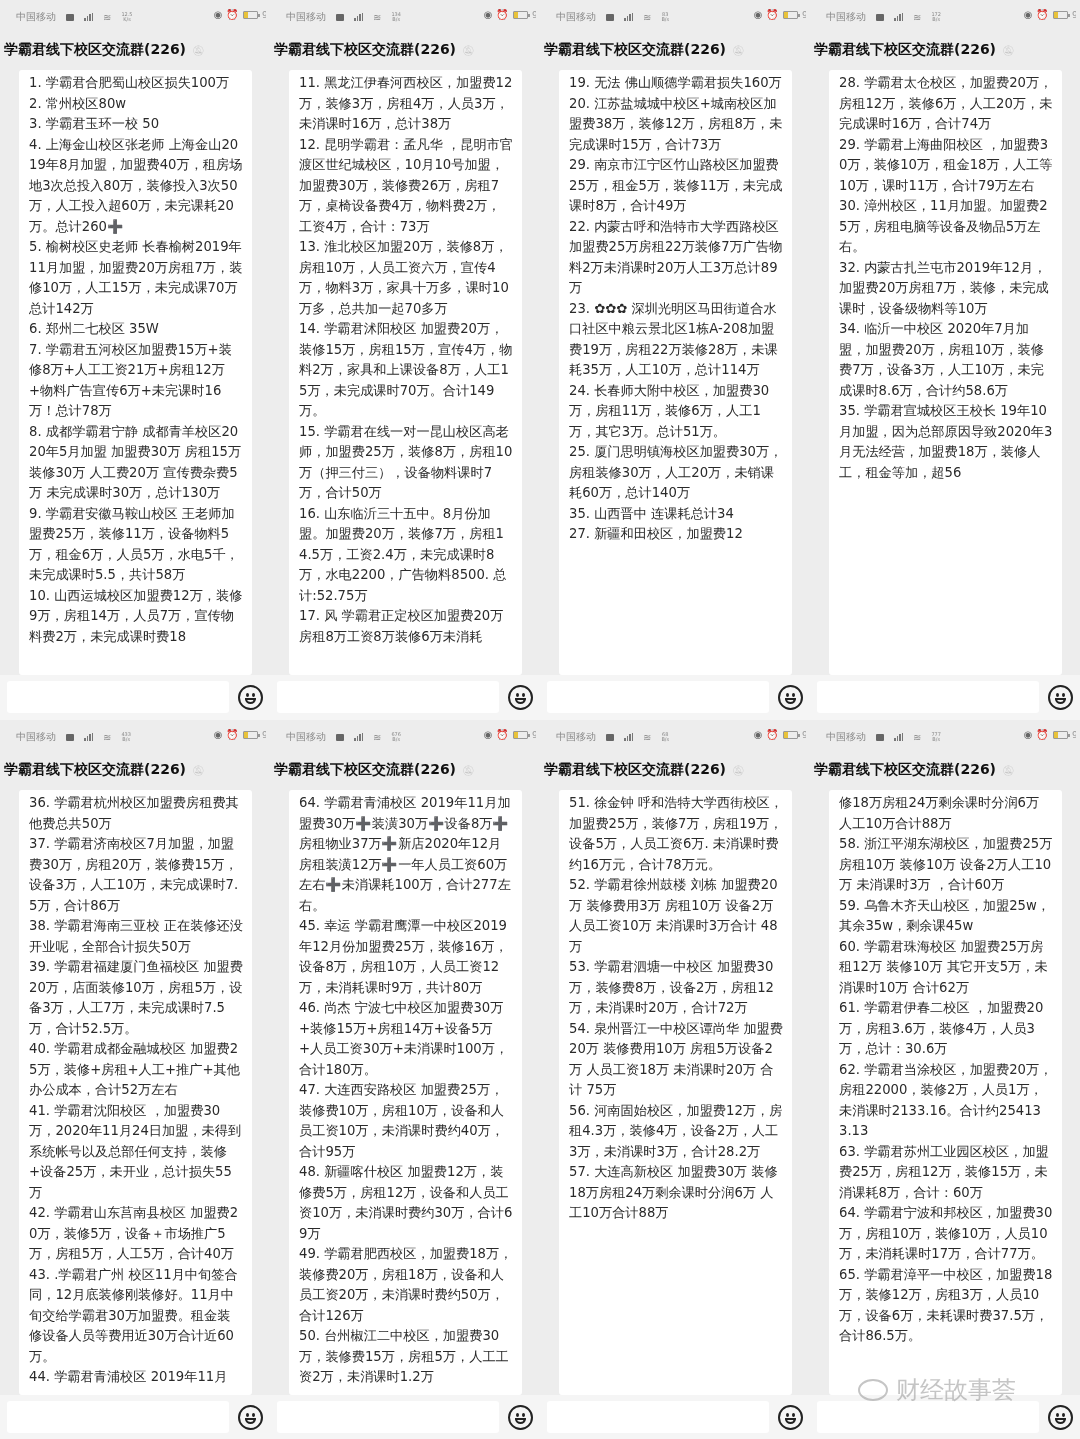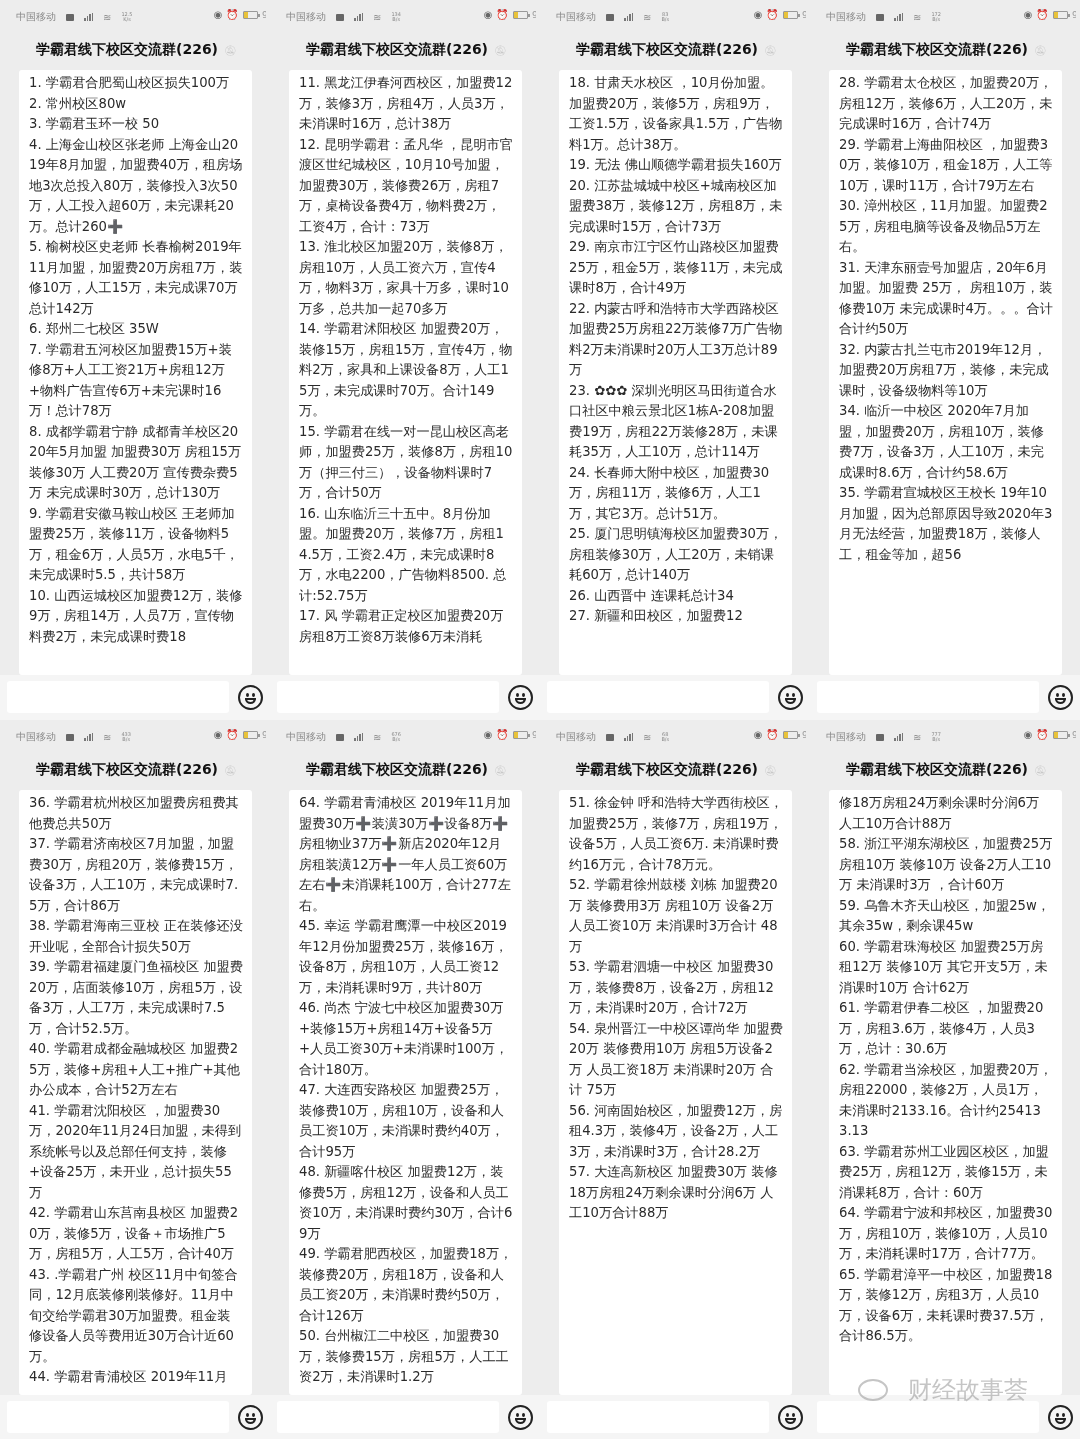--- a/index.html
+++ b/index.html
@@ -15,31 +15,31 @@
   .signal i { display: block; width: 1.5px; background: #777; }
   .wifi { font-size: 10px; color: #888; }
   .speed { font-size: 5px; line-height: 5px; color: #888; text-align: center; display: inline-block; }
   .status-right { position: absolute; right: 4px; top: 9px; display: flex; align-items: center; gap: 4px; }
   .eye-icon, .alarm-icon { font-size: 10px; color: #666; }
   .battery { position: relative; width: 15px; height: 8px; border: 1px solid #999; border-radius: 1px; }
   .battery::before { content: ""; position: absolute; left: 0; top: 0; width: 4px; height: 6px; background: #e8c23a; }
   .battery::after { content: ""; position: absolute; right: -3px; top: 2px; width: 2px; height: 3px; background: #999; }
   .batt-pct { font-size: 9px; color: #999; width: 4px; overflow: hidden; }
   .title-bar { position: absolute; left: 0; top: 36px; height: 28px; width: 270px; display: flex; align-items: center; }
-  .title { font-size: 14px; color: #111; font-weight: bold; white-space: nowrap; padding-left: 4px; margin-left: 32px; }
+  .title { font-size: 14px; color: #111; font-weight: bold; white-space: nowrap; padding-left: 4px; }
   .mute-icon { font-size: 10px; color: #c8c8c8; margin-left: 6px; }
   .bubble { position: absolute; left: 19px; top: 70px; width: 233px; height: 605px; background: #fff; border-radius: 3px; padding: 3px 9px 0 10px; overflow: hidden; }
   .msg { font-size: 13.2px; line-height: 20.5px; color: #2a2a2a; word-break: break-all; }
   .input-bar { position: absolute; left: 0; top: 675px; width: 270px; height: 45px; background: #f5f5f5; }
   .input-field { position: absolute; left: 7px; top: 6px; width: 222px; height: 32px; background: #fff; border-radius: 3px; border: none; }
   .emoji-btn { position: absolute; left: 238px; top: 10px; width: 25px; height: 25px; border: 2px solid #222; border-radius: 50%; }
   .emoji-btn .eye { position: absolute; top: 6px; width: 3px; height: 4px; background: #222; border-radius: 50%; }
   .emoji-btn .eye.l { left: 6px; } .emoji-btn .eye.r { right: 6px; }
   .emoji-btn .mouth { position: absolute; left: 5px; top: 11px; width: 11px; height: 6px; border: 2px solid #222; border-top: 2px solid #222; border-radius: 0 0 7px 7px; }
-  .watermark { position: absolute; left: 858px; top: 1374px; font-size: 24px; color: rgba(150,150,150,0.55); display: flex; align-items: center; gap: 20px; pointer-events: none; }
+  .watermark { position: absolute; left: 858px; top: 1374px; font-size: 24px; color: rgba(150,150,150,0.55); display: flex; align-items: center; gap: 8px; pointer-events: none; }
   .wm-icon { display: inline-block; width: 30px; height: 22px; border: 2px solid rgba(150,150,150,0.55); border-radius: 50%; }
 </style>
 </head>
 <body>
 
 <div class="grid" id="grid">
     <div class="panel" style="left: 0px; top: 0px;">
     <div class="status-bar">
       <div class="status-left">
         <span class="carrier">中国移动</span>
@@ -161,29 +161,28 @@
         <span class="battery"></span>
         <span class="batt-pct">9</span>
       </div>
     </div>
     <div class="title-bar">
       <span class="title">学霸君线下校区交流群(226)</span>
       <span class="mute-icon">🔕︎</span>
     </div>
     <div class="bubble">
       <div class="msg">
-          <div>18. 甘肃天水校区 ，10月份加盟。加盟费20万，装修5万，房租9万，工资1.5万，设备家具1.5万，广告物料1万。总计38万。</div>
           <div>19. 无法 佛山顺德学霸君损失160万</div>
           <div>20. 江苏盐城城中校区+城南校区加盟费38万，装修12万，房租8万，未完成课时15万，合计73万</div>
           <div>29. 南京市江宁区竹山路校区加盟费25万，租金5万，装修11万，未完成课时8万，合计49万</div>
           <div>22. 内蒙古呼和浩特市大学西路校区加盟费25万房租22万装修7万广告物料2万未消课时20万人工3万总计89万</div>
           <div>23. ✿✿✿ 深圳光明区马田街道合水口社区中粮云景北区1栋A-208加盟费19万，房租22万装修28万，未课耗35万，人工10万，总计114万</div>
           <div>24. 长春师大附中校区，加盟费30万，房租11万，装修6万，人工1万，其它3万。总计51万。</div>
           <div>25. 厦门思明镇海校区加盟费30万，房租装修30万，人工20万，未销课耗60万，总计140万</div>
-          <div>26. 山西晋中 连课耗总计34</div>
+          <div>35. 山西晋中 连课耗总计34</div>
           <div>27. 新疆和田校区，加盟费12</div>
         </div>
     </div>
     <div class="input-bar">
       <input class="input-field" type="text" style="">
       <div class="emoji-btn">
         <span class="eye l"></span>
         <span class="eye r"></span>
         <span class="mouth"></span>
       </div>
@@ -215,21 +214,20 @@
     </div>
     <div class="title-bar">
       <span class="title">学霸君线下校区交流群(226)</span>
       <span class="mute-icon">🔕︎</span>
     </div>
     <div class="bubble">
       <div class="msg">
           <div>28. 学霸君太仓校区，加盟费20万，房租12万，装修6万，人工20万，未完成课时16万，合计74万</div>
           <div>29. 学霸君上海曲阳校区 ，加盟费30万，装修10万，租金18万，人工等10万，课时11万，合计79万左右</div>
           <div>30. 漳州校区，11月加盟。加盟费25万，房租电脑等设备及物品5万左右。</div>
-          <div>31. 天津东丽壹号加盟店，20年6月加盟。加盟费 25万， 房租10万，装修费10万 未完成课时4万。。。合计合计约50万</div>
           <div>32. 内蒙古扎兰屯市2019年12月，加盟费20万房租7万，装修，未完成课时，设备级物料等10万</div>
           <div>34. 临沂一中校区 2020年7月加盟，加盟费20万，房租10万，装修费7万，设备3万，人工10万，未完成课时8.6万，合计约58.6万</div>
           <div>35. 学霸君宣城校区王校长 19年10月加盟，因为总部原因导致2020年3月无法经营，加盟费18万，装修人工，租金等加，超56</div>
         </div>
     </div>
     <div class="input-bar">
       <input class="input-field" type="text" style="">
       <div class="emoji-btn">
         <span class="eye l"></span>
         <span class="eye r"></span>

